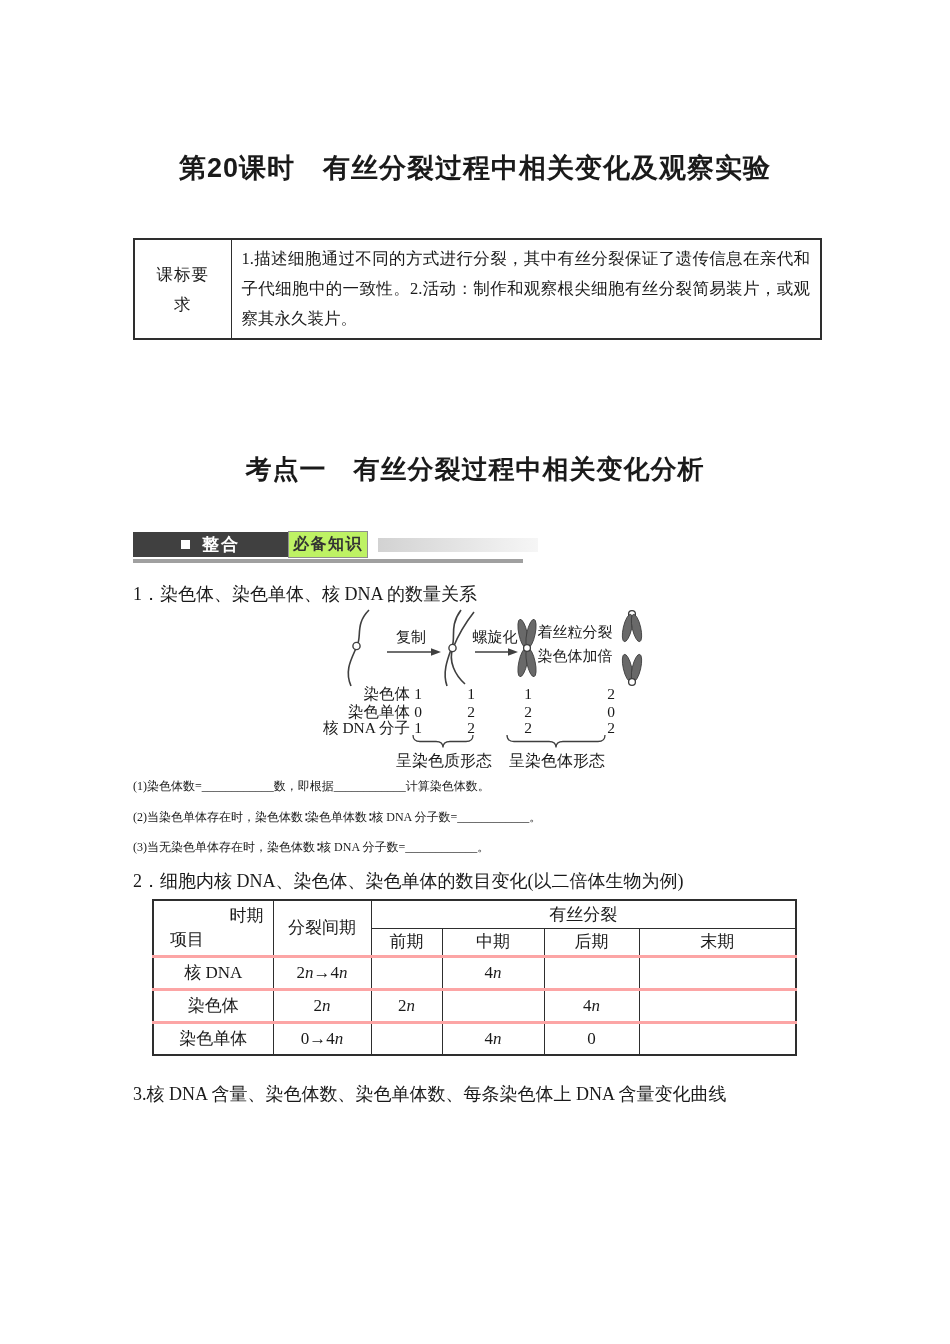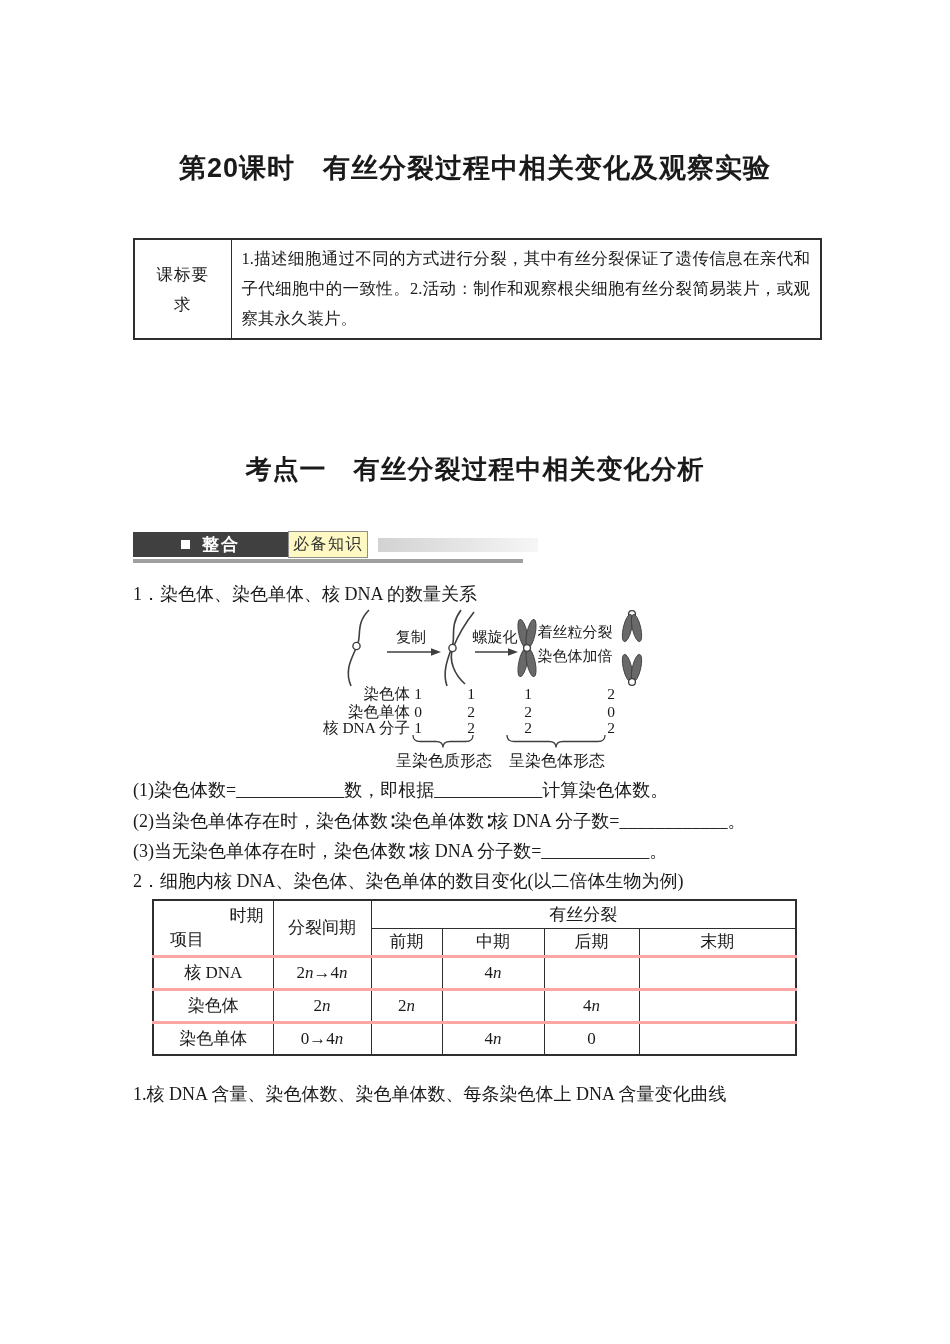--- a/index.html
+++ b/index.html
@@ -40,33 +40,33 @@
 
   
   .banner-bar {
     left:133px; top:532px; width:155px; height:25px; background:#404040;
     display:flex; align-items:center; justify-content:center; gap:12px;
     color:#ffffff; font-family:"Liberation Sans","DejaVu Sans",sans-serif;
     font-weight:bold; font-size:17px; letter-spacing:2px;
   }
   .banner-bar .sq { width:9px; height:9px; background:#ffffff; display:inline-block; }
   .banner-box {
-    left:288px; top:531px; width:80px; height:27px; background:#fef9c3;
+    left:288px; top:531px; width:80px; height:27px; background:#bef264;
     border:1.5px solid #8f8f8f; display:flex; align-items:center; justify-content:center;
     color:#333333; font-family:"Liberation Sans","DejaVu Sans",sans-serif;
-    font-size:16px; letter-spacing:1.5px;
+    font-size:16px; letter-spacing:1.5px;font-weight:bold;
   }
   .banner-fade {
     left:378px; top:538px; width:160px; height:14px;
     background:linear-gradient(to right,#d2d2d2,#f6f6f6);
   }
   .banner-rule { left:133px; top:559px; width:390px; height:3.5px; background:#a0a0a0; }
 
   
-  .bodyline { left:133px; font-size:18px; white-space:nowrap; }
+  .bodyline { left:133px; font-size:12px; white-space:nowrap; }
 
   
   .diagram { left:295px; top:600px; width:395px; height:175px; }
   .diagram svg { display:block; }
   .diagram text { font-family:"Liberation Serif","DejaVu Serif",serif; fill:#1a1a1a; }
 
   
   .phase-table { left:152px; top:899px; width:643px; border-collapse:collapse; table-layout:fixed; border:2px solid #2e2e2e; }
   .phase-table td { border:1.6px solid #2e2e2e; text-align:center; vertical-align:middle; font-size:17px; }
   .phase-table tr.h1 td, .phase-table tr.h2 td { height:28px; }
@@ -231,13 +231,13 @@
     <td>染色单体</td>
     <td class="mathify">0→4<i>n</i></td>
     <td class="mathify"></td>
     <td class="mathify">4<i>n</i></td>
     <td class="mathify">0</td>
     <td class="mathify"></td>
   </tr>
   </tbody>
 </table>
 
-<div class="abs bodyline" style="top:1082px; font-size:18px;">1.核 DNA 含量、染色体数、染色单体数、每条染色体上 DNA 含量变化曲线</div>
+<div class="abs bodyline" style="top:1082px; font-size:18px;">3.核 DNA 含量、染色体数、染色单体数、每条染色体上 DNA 含量变化曲线</div>
 
 </body></html>

